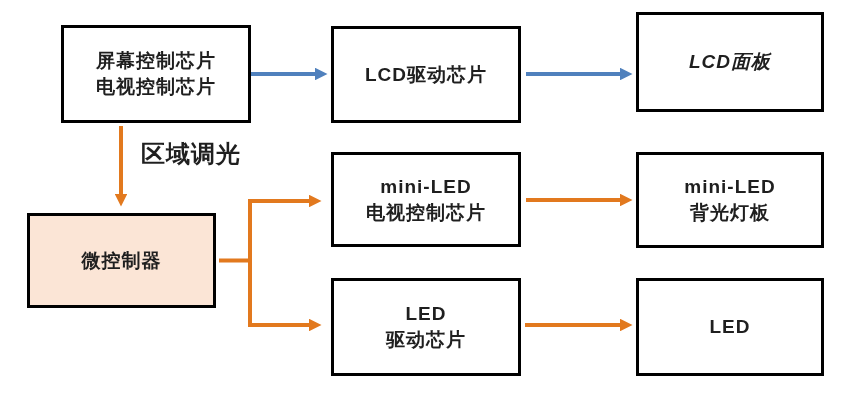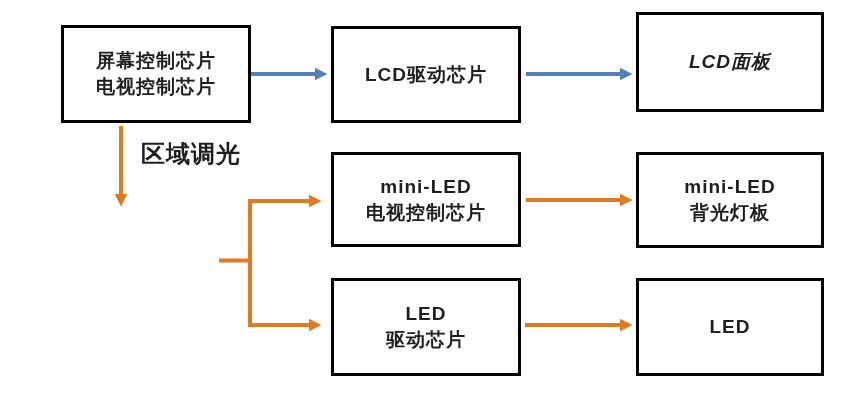--- a/index.html
+++ b/index.html
@@ -85,20 +85,23 @@
   </div>
 
   <div class="node" style="left:331px;top:26px;width:190px;height:97px;">
     <span>LCD驱动芯片</span>
   </div>
 
   <div class="node" style="left:636px;top:12px;width:188px;height:100px;font-style:italic;">
     <span>LCD面板</span>
   </div>
 
+  <div class="node mcu" style="left:27px;top:213px;width:189px;height:95px;">
+    <span>微控制器</span>
+  </div>
 
   <div class="node" style="left:331px;top:152px;width:190px;height:95px;">
     <span>mini-LED</span>
     <span>电视控制芯片</span>
   </div>
 
   <div class="node" style="left:636px;top:152px;width:188px;height:96px;">
     <span>mini-LED</span>
     <span>背光灯板</span>
   </div>

